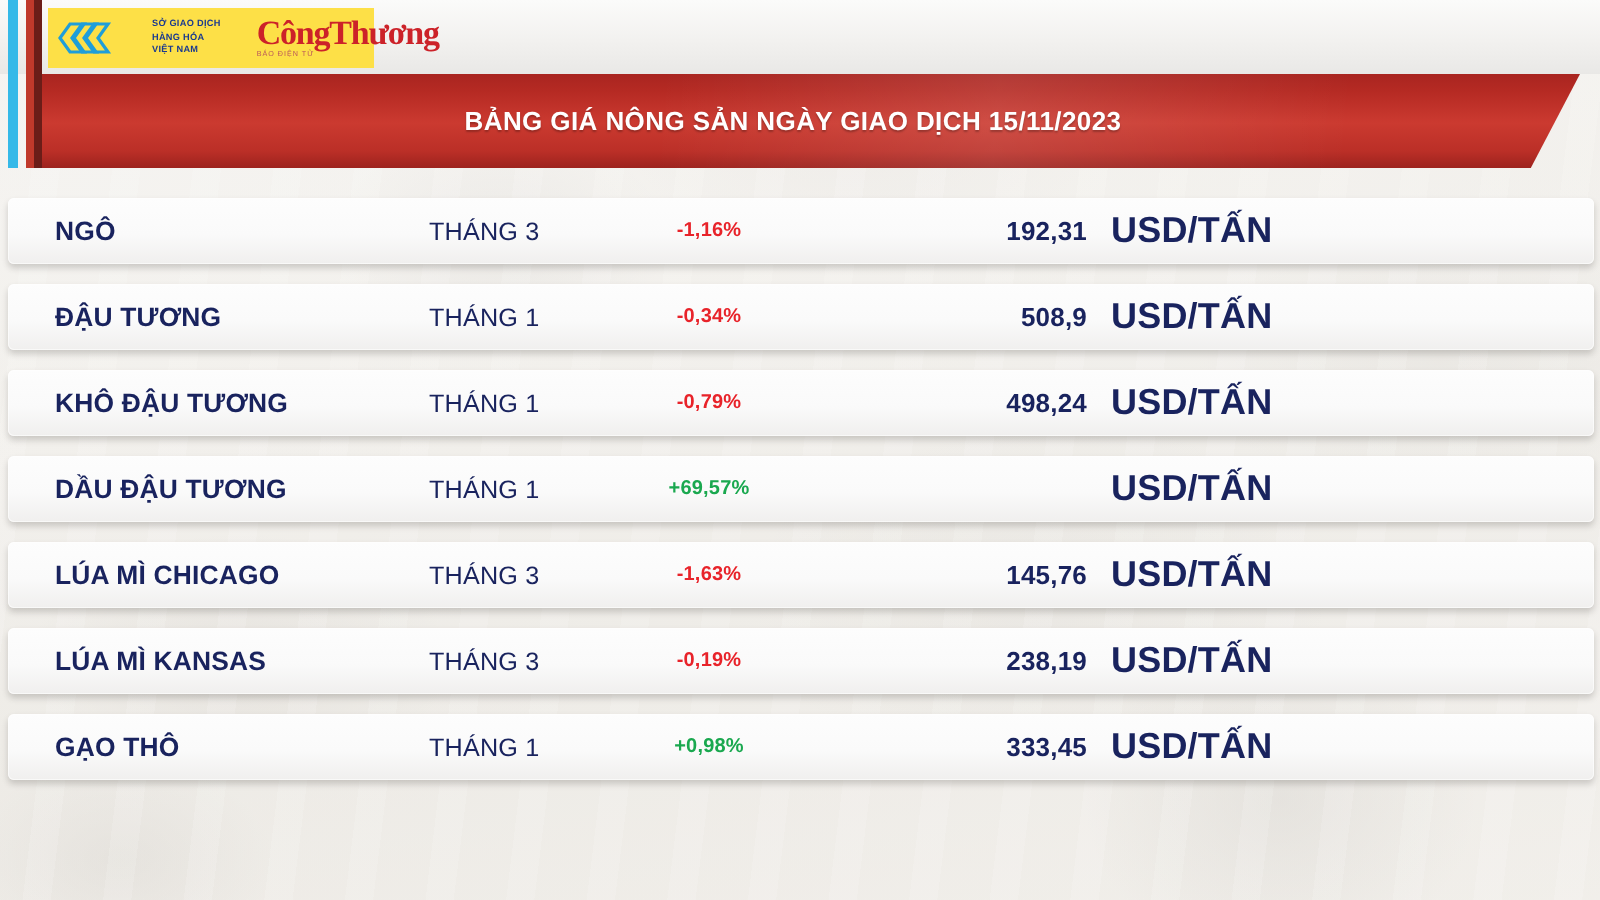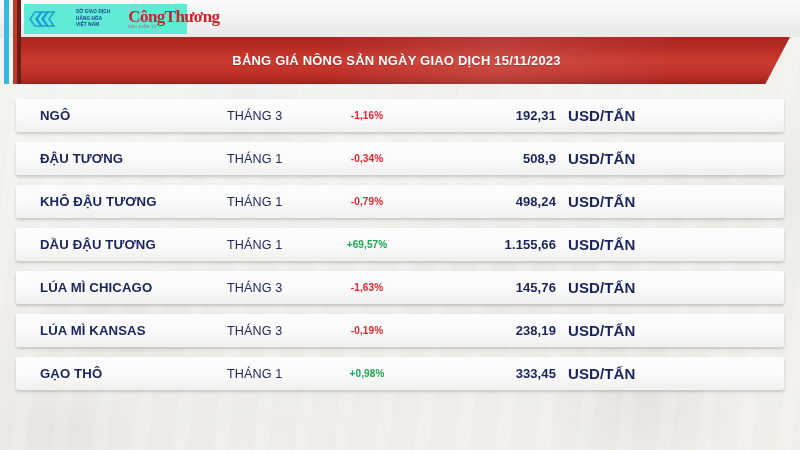--- a/index.html
+++ b/index.html
@@ -38,21 +38,21 @@
   .topstrip{
     position:absolute;left:0;top:0;width:800px;height:37px;
     background:linear-gradient(180deg,#fbfbfa 0%,#f2f1ef 55%,#e9e8e6 100%);
   }
   .stripe-cyan{position:absolute;left:4px;top:0;width:5px;height:84px;background:#35b9e8;}
   .stripe-red{position:absolute;left:13px;top:0;width:4px;height:84px;background:#c0392b;}
   .stripe-maroon{position:absolute;left:17px;top:0;width:4px;height:84px;background:#6b1d18;}
 
   .logo-box{
     position:absolute;left:24px;top:4px;height:30px;width:163px;
-    background:#5eead4;display:flex;align-items:center;gap:18px;padding:0 4px;
+    background:#fde047;display:flex;align-items:center;gap:18px;padding:0 4px;
     box-sizing:border-box;
   }
   .logo-mark{width:30px;height:22px;flex:0 0 auto;}
   .logo-words{
     font-size:4.6px;line-height:1.42;color:#1b3a8f;font-weight:bold;
     letter-spacing:.15px;white-space:nowrap;
   }
   .logo-ct{
     font-family:"Liberation Serif","DejaVu Serif",serif;
     font-size:17px;font-weight:bold;color:#cc2229;letter-spacing:-.6px;
@@ -83,21 +83,21 @@
   }
 
   
   .rows{position:absolute;left:0;top:99px;width:800px;}
   .row{
     position:relative;margin:0 auto 10px auto;
     width:768px;height:33px;
     background:linear-gradient(180deg,#fdfdfd 0%,#fafafa 55%,#f0efee 100%);
     border-radius:3px;
     box-shadow:0 2px 3px rgba(60,55,50,.22), 0 0 0 .5px rgba(255,255,255,.6) inset;
-    display:flex;align-items:center;
+    display:flex;align-items:center;padding-left:25px;
   }
   .c-name{
     position:absolute;left:24px;
     color:#19235e;font-weight:bold;font-size:13.2px;letter-spacing:.1px;white-space:nowrap;
   }
   .c-month{
     position:absolute;left:211px;
     color:#19235e;font-weight:normal;font-size:12.6px;letter-spacing:.1px;white-space:nowrap;
   }
   .c-change{
@@ -105,21 +105,21 @@
     font-weight:bold;font-size:10px;letter-spacing:.1px;
   }
   .c-change.down{color:#e8232a;}
   .c-change.up{color:#1aa84f;}
   .c-price{
     position:absolute;left:360px;width:180px;text-align:right;
     color:#19235e;font-weight:bold;font-size:13px;letter-spacing:.1px;
   }
   .c-unit{
     position:absolute;left:552px;
-    color:#19235e;font-weight:bold;font-size:15px;letter-spacing:.1px;white-space:nowrap;
+    color:#19235e;font-weight:bold;font-size:18px;letter-spacing:.1px;white-space:nowrap;
   }
 </style>
 </head>
 <body>
 
 <div class="stage">
 
   <div class="bg-photo"></div>
   <div class="bg-veil"></div>
   <div class="bg-streaks"></div>
@@ -172,21 +172,20 @@
         <span class="c-name">KHÔ ĐẬU TƯƠNG</span>
         <span class="c-month">THÁNG 1</span>
         <span class="c-change down">-0,79%</span>
         <span class="c-price">498,24</span>
         <span class="c-unit">USD/TẤN</span>
       </div>
       <div class="row">
         <span class="c-name">DẦU ĐẬU TƯƠNG</span>
         <span class="c-month">THÁNG 1</span>
         <span class="c-change up">+69,57%</span>
-        <span class="c-price">1.155,66</span>
         <span class="c-unit">USD/TẤN</span>
       </div>
       <div class="row">
         <span class="c-name">LÚA MÌ CHICAGO</span>
         <span class="c-month">THÁNG 3</span>
         <span class="c-change down">-1,63%</span>
         <span class="c-price">145,76</span>
         <span class="c-unit">USD/TẤN</span>
       </div>
       <div class="row">

